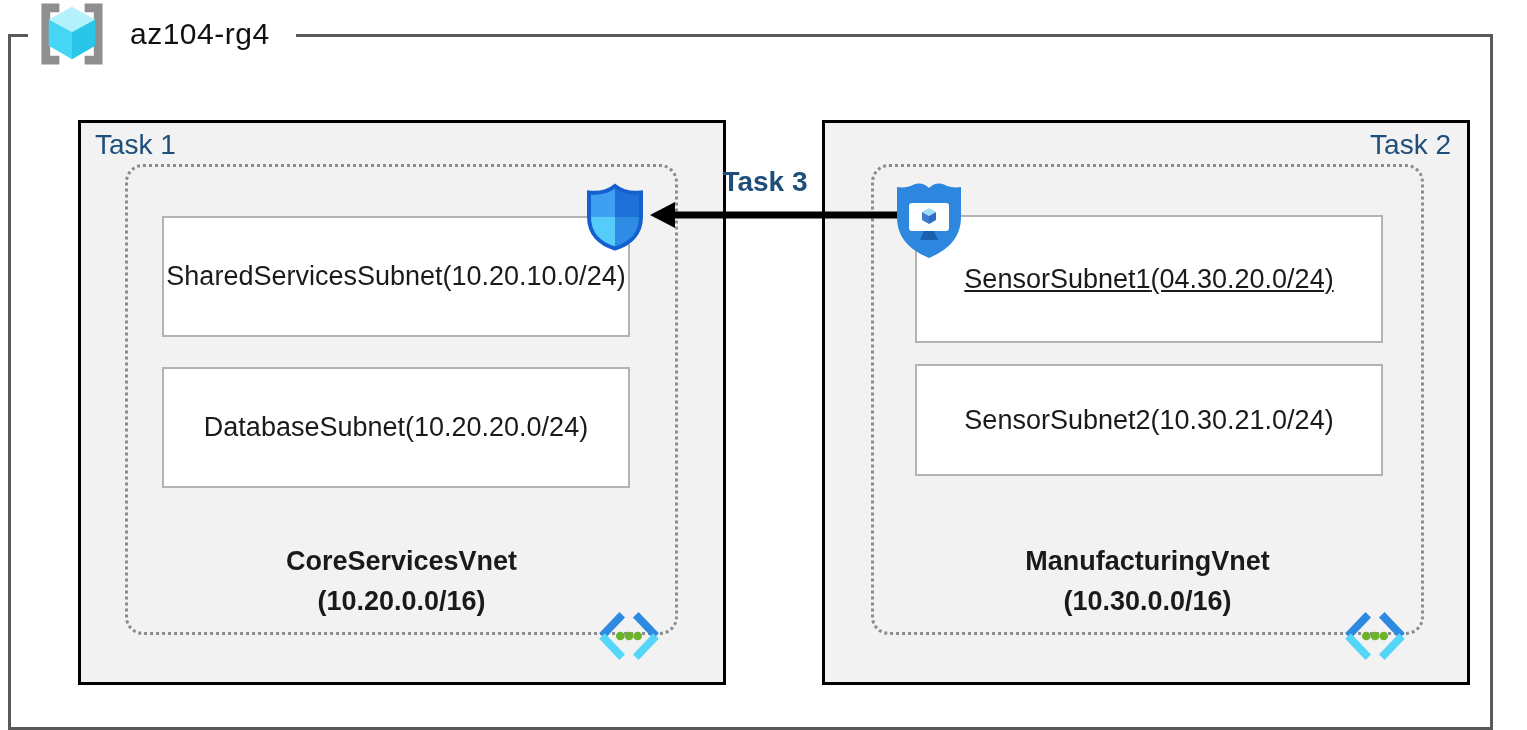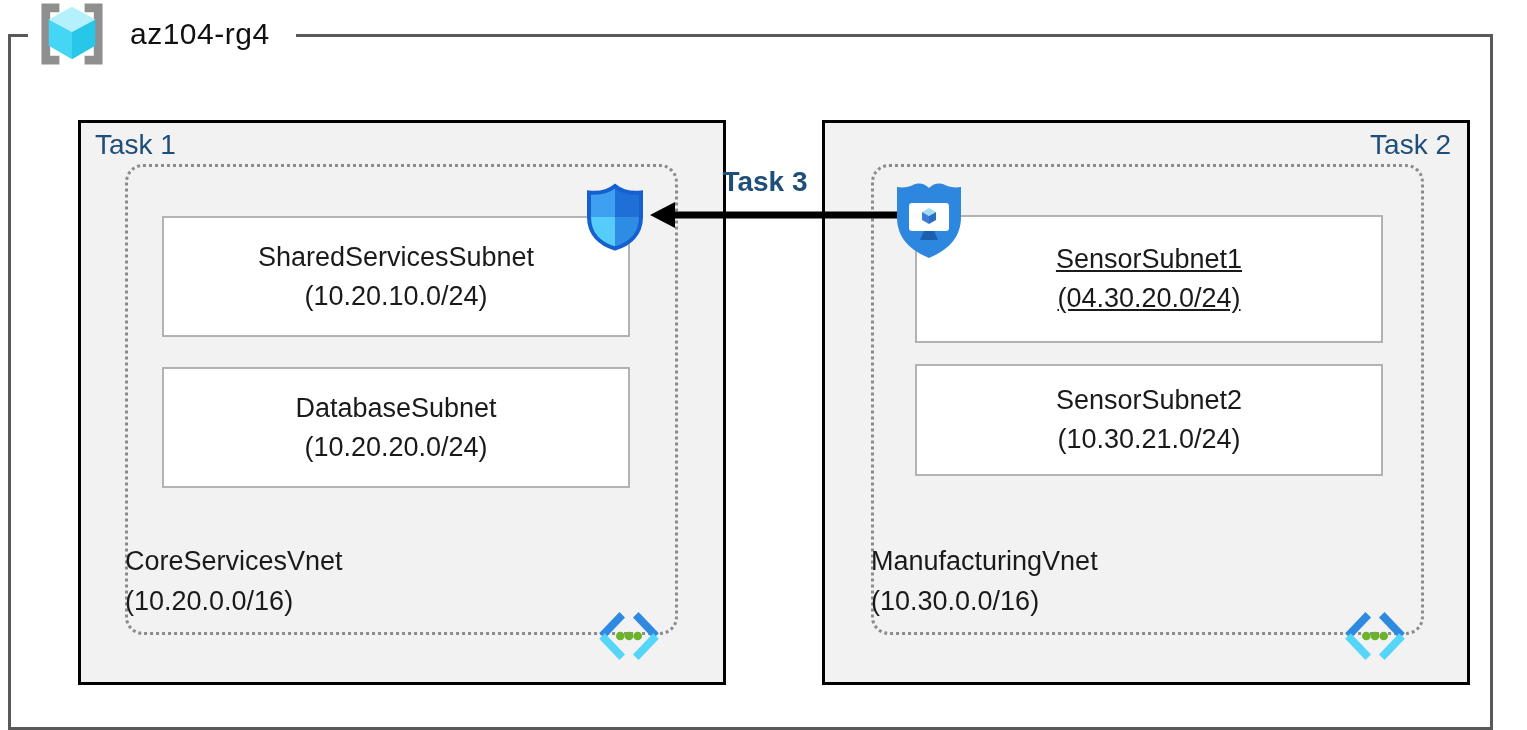--- a/index.html
+++ b/index.html
@@ -33,30 +33,30 @@
   }
   
   .vnet-boundary{
     border:3px dotted #8c8c8c;border-radius:18px;box-sizing:border-box;z-index:2;background:transparent;
   }
   .vnet1-boundary{left:125px;top:164px;width:553px;height:471px;}
   .vnet2-boundary{left:871px;top:164px;width:553px;height:471px;}
   
   .subnet-box{
     background:#ffffff;border:2px solid #b3b3b3;box-sizing:border-box;z-index:3;
-    display:flex;flex-direction:column;align-items:center;justify-content:center;
+    display:flex;flex-direction:row;align-items:center;justify-content:center;
     font-size:27px;color:#1a1a1a;line-height:39px;text-align:center;
   }
   .sn1{left:162px;top:216px;width:468px;height:121px;}
   .sn2{left:162px;top:367px;width:468px;height:121px;}
   .sn3{left:915px;top:215px;width:468px;height:128px;text-decoration:underline;}
   .sn4{left:915px;top:364px;width:468px;height:112px;}
   
   .vnet-label{
-    width:553px;top:541px;font-size:27px;color:#1a1a1a;line-height:40px;z-index:3;
+    width:553px;top:541px;text-align:center;font-size:27px;color:#1a1a1a;line-height:40px;z-index:3;font-weight:bold;
   }
   .vnet1-label{left:125px;}
   .vnet2-label{left:871px;}
   .icon{z-index:7;}
   .arrow-wrap{left:648px;top:198px;z-index:6;}
 </style>
 </head>
 <body>
 
 <div class="abs outer-rect"></div>

